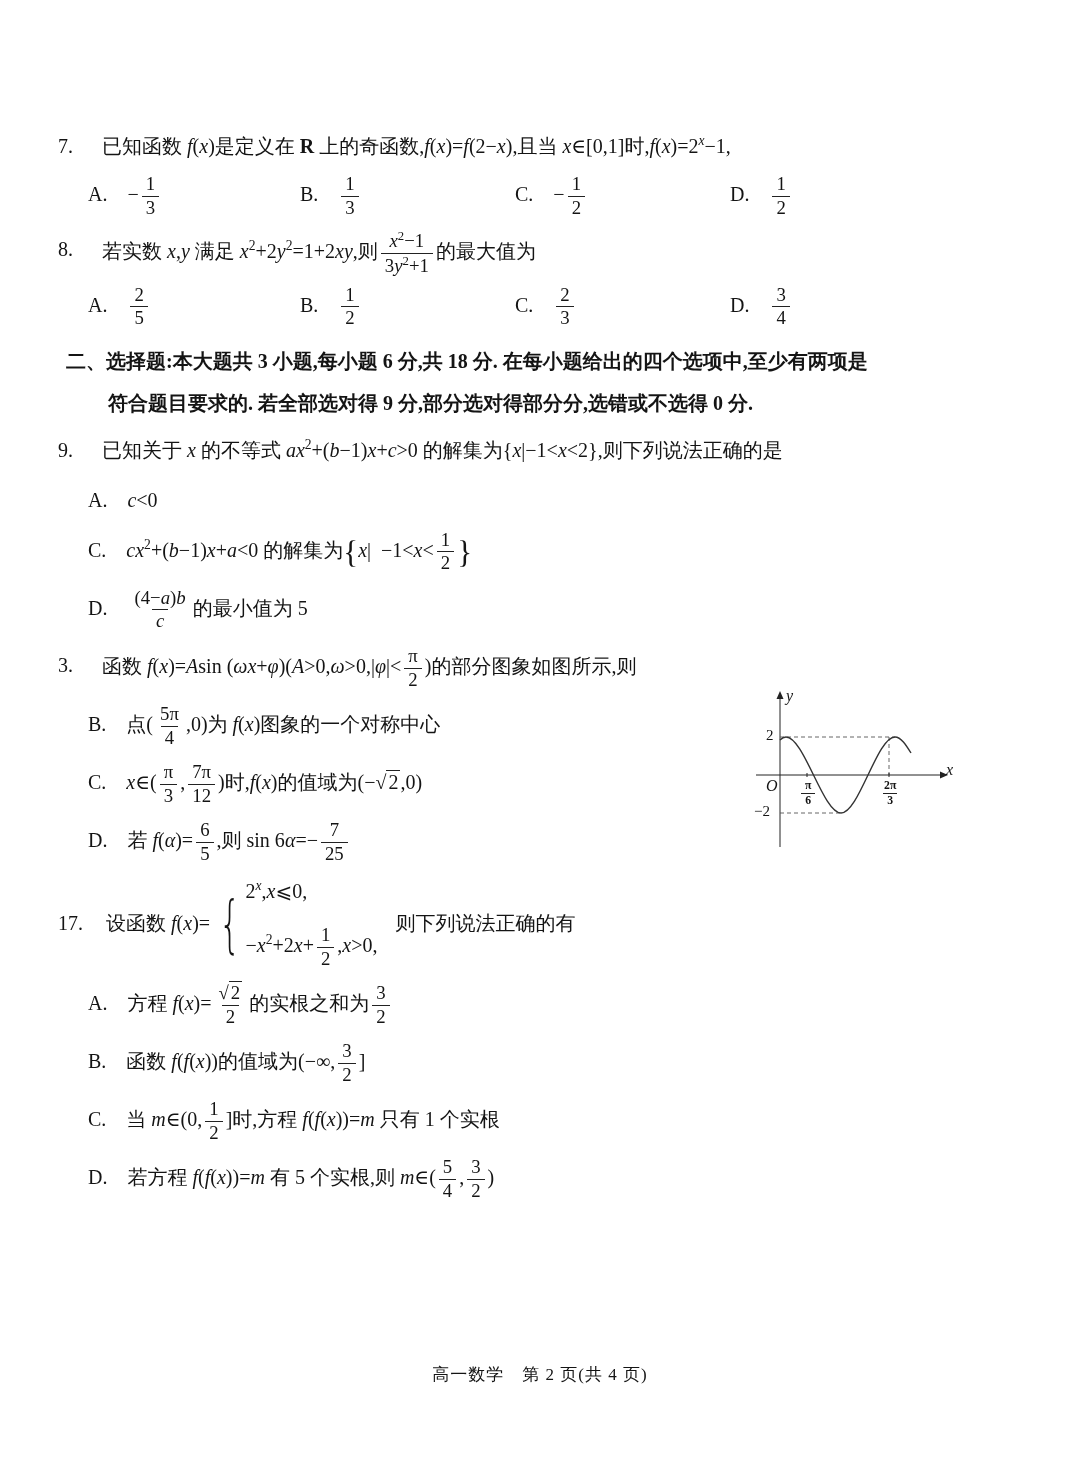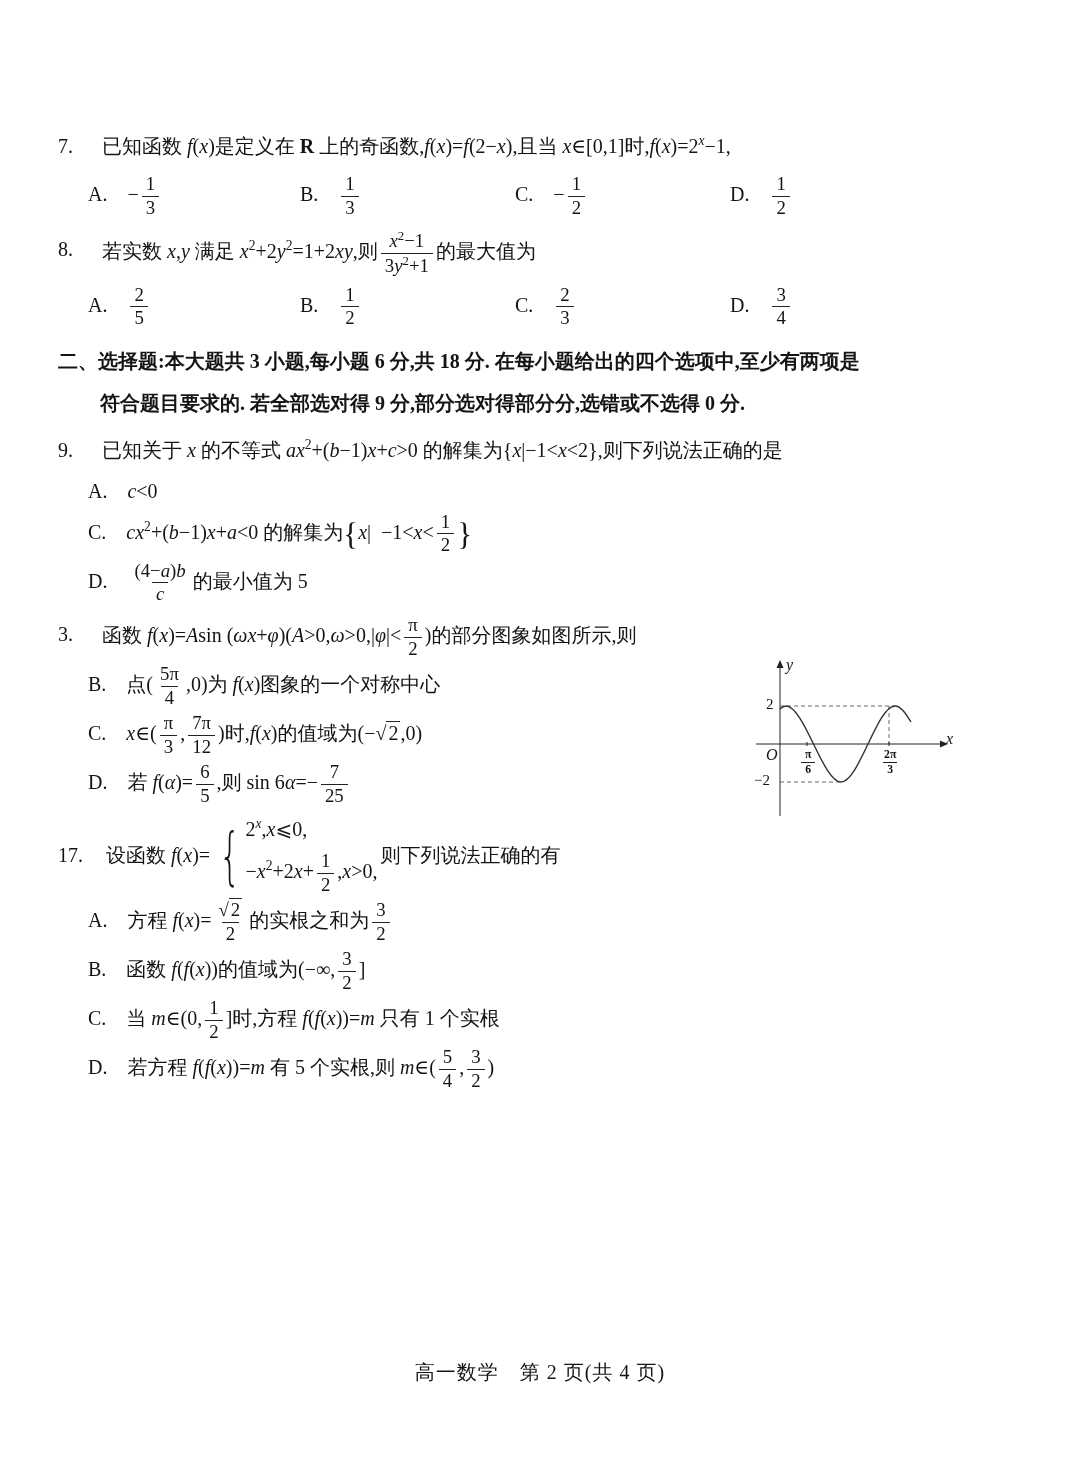--- a/index.html
+++ b/index.html
@@ -17,42 +17,42 @@
   f{display:inline-flex;flex-direction:column;align-items:center;vertical-align:middle;margin:0 3px;line-height:1.2;font-size:0.94em;text-indent:0}
   f>n{display:block;padding:0 4px}
   f>d{display:block;border-top:1.3px solid #222;padding:0 4px}
   sq{display:inline;border-top:1.3px solid #222;padding:0 2px}
   bb{font-size:1.55em;font-weight:300;vertical-align:middle;line-height:1}
   sup,sub{font-size:0.68em}
 
   .optgrid{display:grid;grid-template-columns:212px 215px 215px 1fr;padding-left:30px;margin:6px 0 10px}
   .optgrid .opt{line-height:1.6}
   .optlist{margin:2px 0 6px}
-  .optlist .opt{padding-left:30px;margin:3px 0;line-height:1.7}
+  .optlist .opt{padding-left:30px;margin:12px 0;line-height:1.7}
 
   .q{margin-bottom:8px}
-  .sec{font-weight:700;line-height:2.1;margin:4px 0 6px}
+  .sec{font-weight:700;line-height:2.1;margin:4px 8px 6px}
   .sec .cont2{padding-left:42px}
 
   
   .q10wrap{position:relative}
   .graph{position:absolute;right:58px;top:40px;width:212px;height:186px}
   .graph svg{position:absolute;left:0;top:0}
   .glabel{position:absolute;font-size:16px;font-style:italic}
   .gnum{position:absolute;font-size:15px;font-style:normal}
   .gtick{position:absolute;font-size:12.5px;font-weight:700}
   .gtick f>d{border-top-width:1.1px}
 
   
   .pw{display:inline-flex;align-items:center;vertical-align:middle;margin:0 4px}
   .brace{font-family:"DejaVu Sans",sans-serif;font-size:62px;font-weight:200;transform:scaleX(.55);line-height:.9;margin-right:-4px}
-  .pieces{display:flex;flex-direction:column;gap:8px;text-align:left;line-height:1.3}
-  .pwtail{margin-left:3px}
-
-  .footer{position:absolute;left:0;right:0;bottom:88px;text-align:center;font-size:20px;letter-spacing:1px}
+  .pieces{display:flex;flex-direction:column;gap:20px;text-align:left;line-height:1.3}
+  .pwtail{margin-left:18px}
+
+  .footer{position:absolute;left:0;right:0;bottom:88px;text-align:center;font-size:17px;letter-spacing:1px}
 </style>
 </head>
 <body>
 
 <div class="page">
   <div class="content">
 
     <div class="q">
       <div class="row">
         <span class="num">7.</span>

